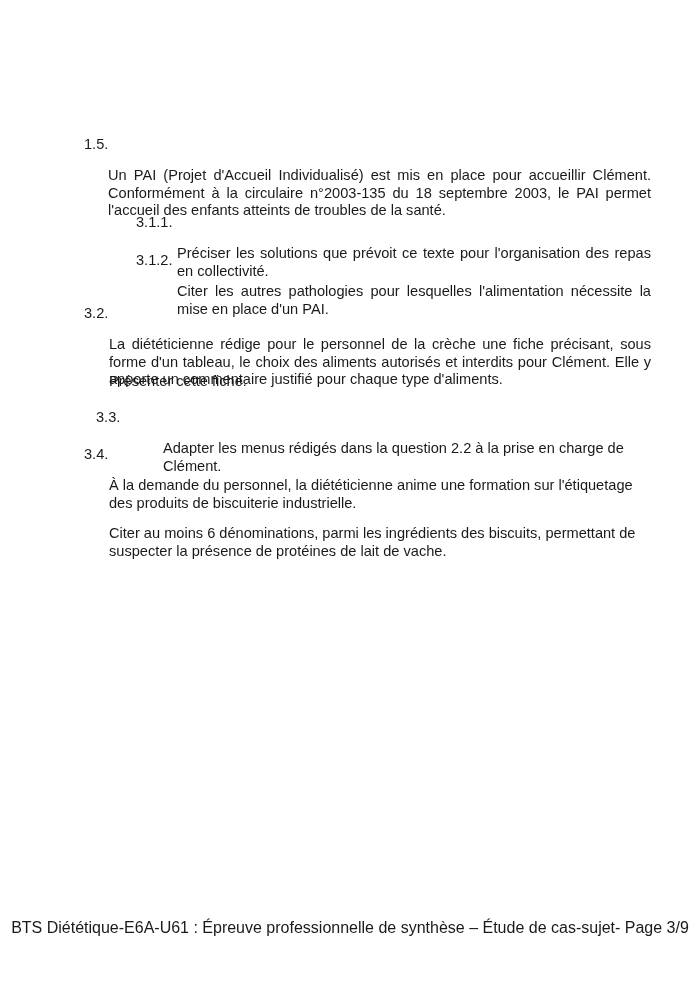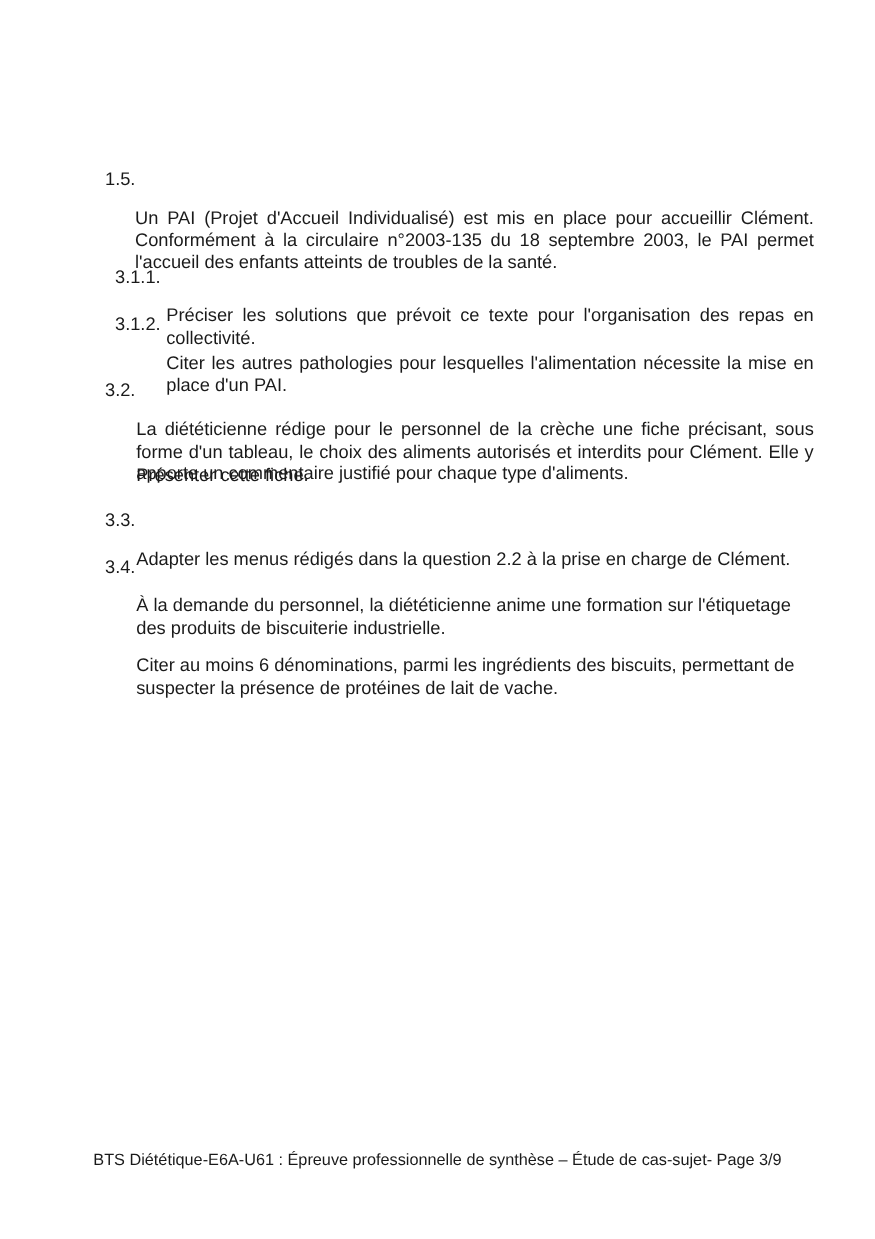--- a/index.html
+++ b/index.html
@@ -12,28 +12,28 @@
   .just { text-align: justify; }
   #intro { left: 67px; top: 40px; width: 584px; }
   #intro p { margin: 0; }
   #q31 { left: 84px; top: 136px; width: 567px; }
   .item { display: flex; }
   .num { flex: 0 0 auto; }
   .txt { flex: 1 1 auto; margin-top: 31px; }
   #q31 .num { width: 24px; }
   #q311 { left: 92px; top: 214px; width: 559px; }
   #q312 { left: 92px; top: 252px; width: 559px; }
-  #q311 .num, #q312 .num { width: 41px; }
+  #q311 .num, #q312 .num { width: 41px; margin-left: 44px; }
   #q32 { left: 84px; top: 305px; width: 567px; }
   #q32 .num, #q33 .num, #q34 .num { width: 25px; }
   #q32-sub { left: 109px; top: 373px; width: 540px; }
-  #q33 { left: 84px; top: 409px; width: 567px; }
+  #q33 { left: 96px; top: 409px; width: 567px; gap: 42px; }
   #q34 { left: 84px; top: 446px; width: 567px; }
   #q34-sub { left: 109px; top: 491px; width: 540px; margin-top: 34px; }
-  #footer { left: 0; top: 919px; width: 700px; text-align: center; font-size: 13px; }
+  #footer { left: 0; top: 919px; width: 700px; text-align: center; font-size: 16px; }
 </style>
 </head>
 <body>
 
 <div id="intro" class="block">
 </div>
 
 <div id="q31" class="block item">
   <span class="num">1.5.</span>
   <span class="txt just">Un PAI (Projet d'Accueil Individualisé) est mis en place pour accueillir Clément. Conformément à la circulaire n°2003-135 du 18 septembre 2003, le PAI permet l'accueil des enfants atteints de troubles de la santé.</span>

